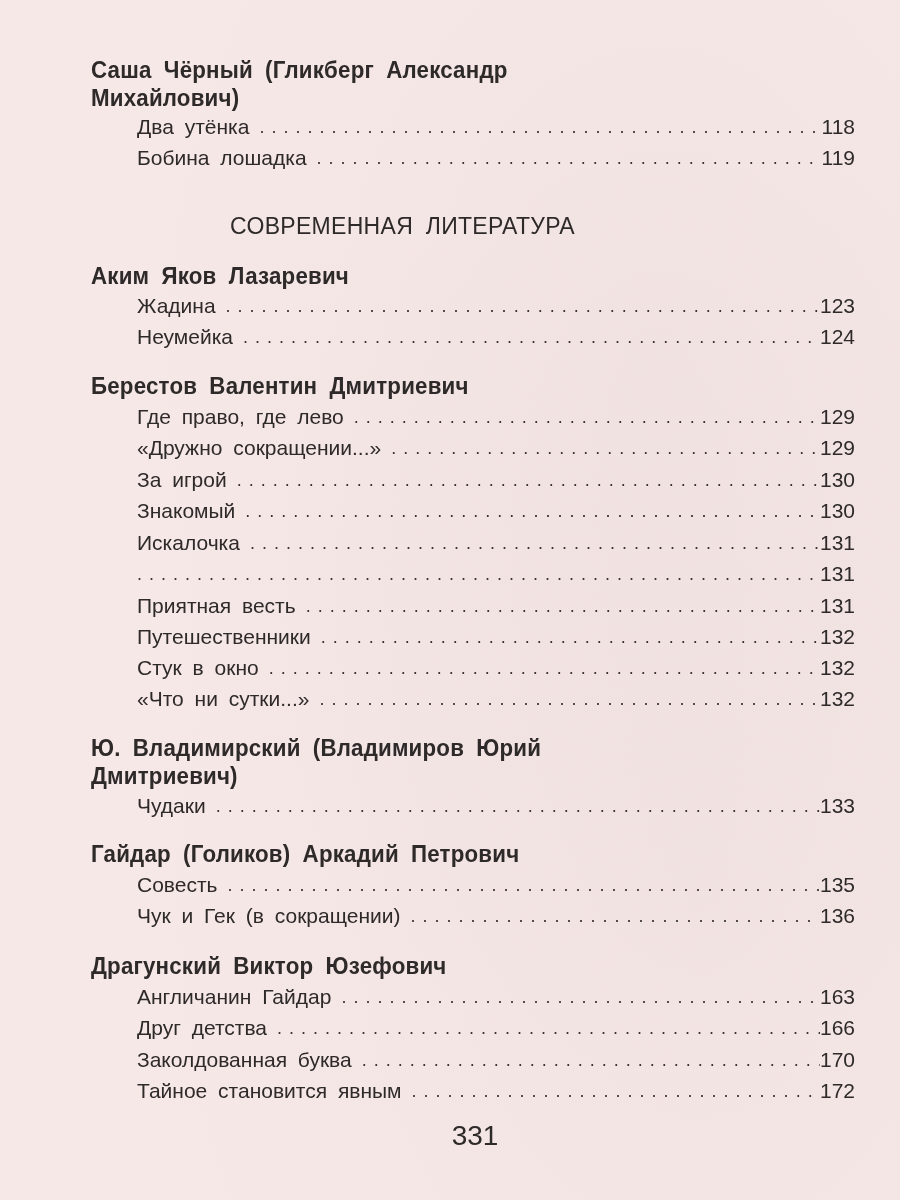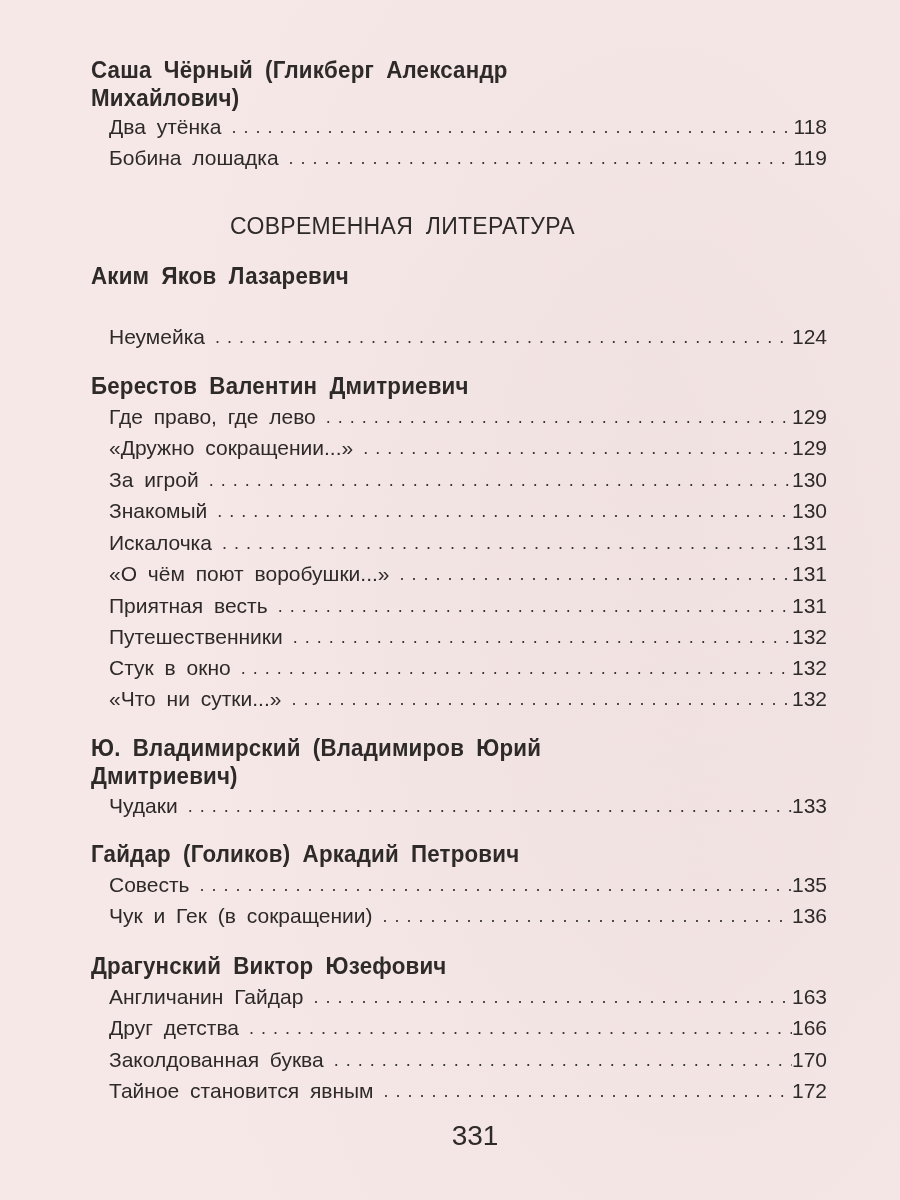--- a/index.html
+++ b/index.html
@@ -25,21 +25,21 @@
       position: absolute; left: 66px; width: 760px;
       font-weight: bold; font-size: 23px; line-height: 28px;
       letter-spacing: 0.2px; word-spacing: 6px;
       transform: scaleX(0.97); transform-origin: left;
     }
     .section {
       position: absolute; left: 0; width: 755px; text-align: center;
       font-size: 23px; line-height: 30px; letter-spacing: 0.3px; word-spacing: 6px;
     }
     .entry {
-      position: absolute; left: 84px; width: 718px; height: 28px;
+      position: absolute; left: 112px; width: 718px; height: 28px;
       display: flex; align-items: center;
       font-size: 21px; line-height: 28px; word-spacing: 5px;
     }
     .entry .title { white-space: nowrap; padding-right: 10px; }
     .entry .dots {
       flex: 1; overflow: hidden; white-space: nowrap;
       letter-spacing: 5px; color: #3a3434; font-size: 18px;
     }
     .entry .dots::before {
       content: ". . . . . . . . . . . . . . . . . . . . . . . . . . . . . . . . . . . . . . . . . . . . . . . . . . . . . . . . . . . . . . . . . . . . .";
@@ -66,20 +66,25 @@
   </div>
   <div class="entry" style="top:144px">
     <span class="title">Бобина лошадка</span>
     <span class="dots"></span>
     <span class="pg">119</span>
   </div>
 
   <div class="section" style="top:211px">СОВРЕМЕННАЯ ЛИТЕРАТУРА</div>
 
   <div class="author" style="top:262px">Аким Яков Лазаревич</div>
+  <div class="entry" style="top:292px">
+    <span class="title">Жадина</span>
+    <span class="dots"></span>
+    <span class="pg">123</span>
+  </div>
   <div class="entry" style="top:323px">
     <span class="title">Неумейка</span>
     <span class="dots"></span>
     <span class="pg">124</span>
   </div>
 
   <div class="author" style="top:372px">Берестов Валентин Дмитриевич</div>
   <div class="entry" style="top:403px">
     <span class="title">Где право, где лево</span>
     <span class="dots"></span>
@@ -99,21 +104,20 @@
     <span class="title">Знакомый</span>
     <span class="dots"></span>
     <span class="pg">130</span>
   </div>
   <div class="entry" style="top:529px">
     <span class="title">Искалочка</span>
     <span class="dots"></span>
     <span class="pg">131</span>
   </div>
   <div class="entry" style="top:560px">
-    <span class="title">«О чём поют воробушки...»</span>
     <span class="dots"></span>
     <span class="pg">131</span>
   </div>
   <div class="entry" style="top:592px">
     <span class="title">Приятная весть</span>
     <span class="dots"></span>
     <span class="pg">131</span>
   </div>
   <div class="entry" style="top:623px">
     <span class="title">Путешественники</span>

